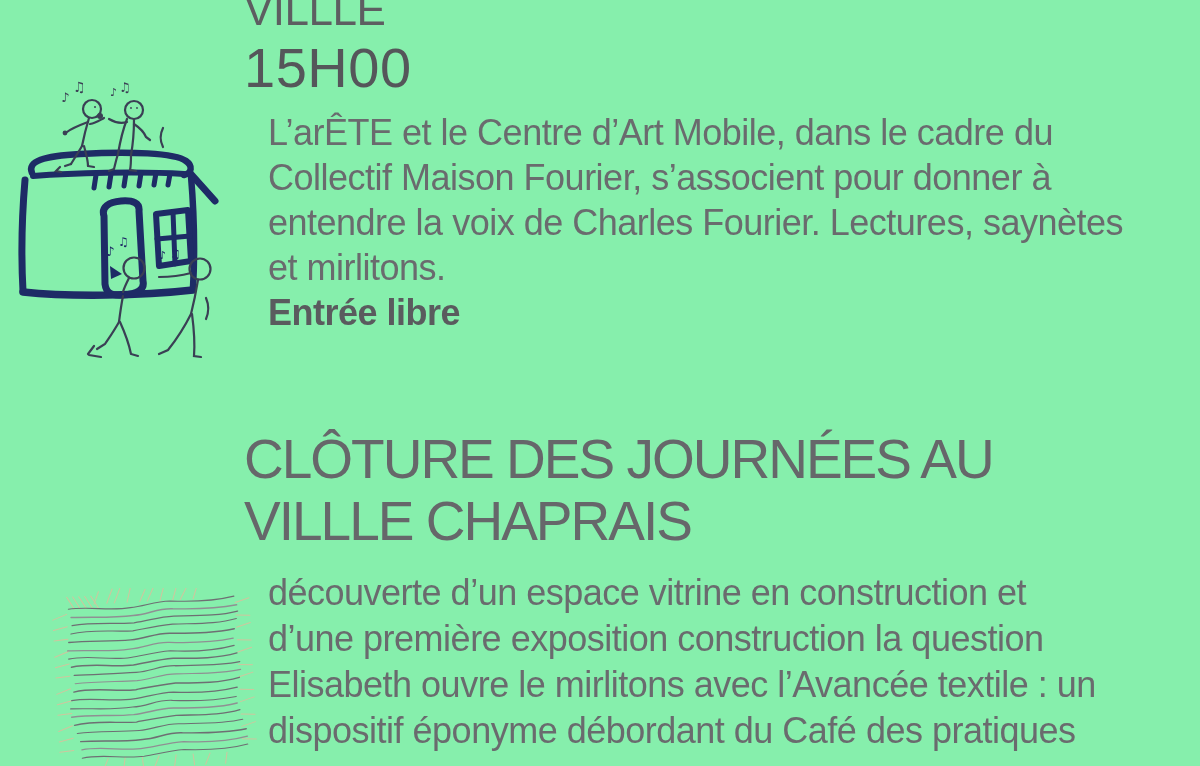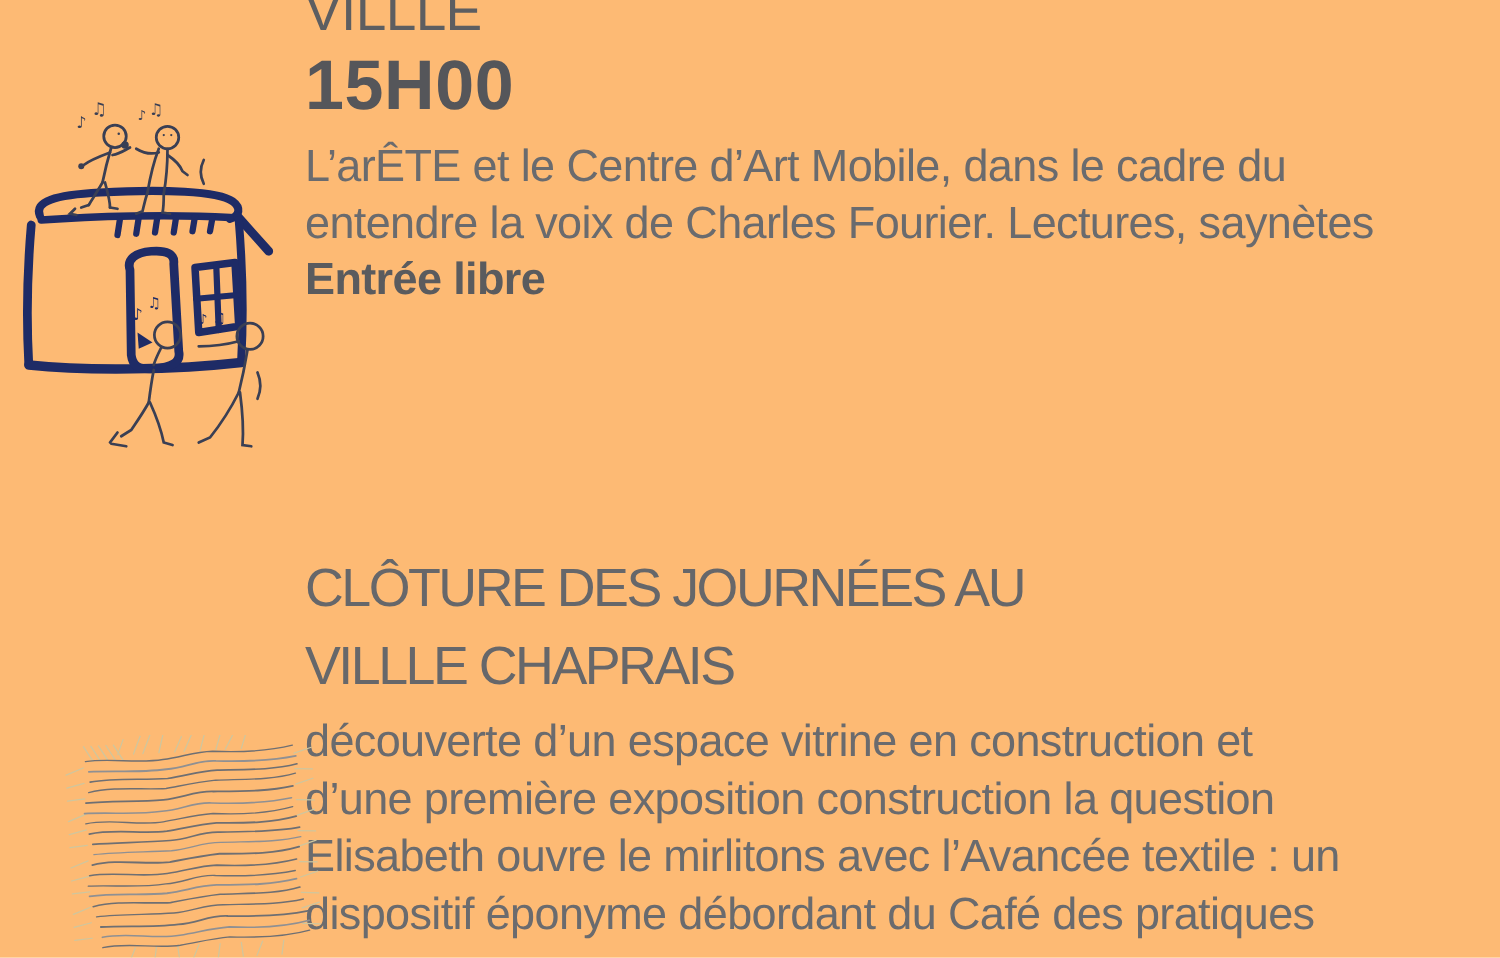--- a/index.html
+++ b/index.html
@@ -1,32 +1,32 @@
 <!DOCTYPE html>
 <html style="--body-text: #6a6b6e; --venue-text: #5d5e61; --time-text: #55565a; --heading-text: #66676a; --admission-text: #5a5b5e; --sketch-navy: #1e2b66; --sketch-figure: #3a3f54; --textile-line: #6e6f73; --textile-line-light: #8f9093; --textile-fringe: #cfc69e;"><head>
 <meta charset="utf-8">
 <style>
   html,body{margin:0;padding:0;background:#fff;}
   body{width:1200px;height:766px;overflow:hidden;
        font-family:"Liberation Sans","DejaVu Sans",sans-serif;}
-  .page{position:relative;width:1200px;height:766px;background:#fdba74;overflow:hidden;}
+  .page{position:relative;width:1200px;height:766px;background:#86efac;overflow:hidden;}
   .abs{position:absolute;}
   .col{left:244px;}
   .venue{top:-10px;font-size:44px;line-height:40px;letter-spacing:-0.5px;
          color:var(--venue-text,#5d5e61);font-weight:400;white-space:nowrap;}
-  .time{top:40px;font-size:56px;line-height:56px;font-weight:700;
+  .time{top:40px;font-size:56px;line-height:56px;font-weight:400;
         color:var(--time-text,#55565a);letter-spacing:0.5px;white-space:nowrap;}
   .para{font-size:36px;line-height:45px;letter-spacing:-0.5px;
         color:var(--body-text,#6a6b6e);}
-  .para div{white-space:nowrap;}
+  .para div{white-space:nowrap;margin-left:24px;}
   .para1{top:110px;}
   .para2{top:570px;line-height:46px;}
   .admission{font-weight:700;color:var(--admission-text,#5a5b5e);
              letter-spacing:-0.5px;}
-  .heading{top:440px;font-size:43px;line-height:62px;letter-spacing:-2px;
+  .heading{top:428px;font-size:55px;line-height:62px;letter-spacing:-2px;
            color:var(--heading-text,#66676a);font-weight:400;}
   .heading div{white-space:nowrap;}
   svg{display:block;}
   .navy{stroke:var(--sketch-navy,#1e2b66);}
   .navy-fill{fill:var(--sketch-navy,#1e2b66);}
   .fig{stroke:var(--sketch-figure,#3a3f54);fill:none;}
   .fig-fill{fill:var(--sketch-figure,#3a3f54);}
   .note{font-family:"DejaVu Sans",sans-serif;fill:var(--sketch-navy,#1e2b66);font-weight:700;}
   .note-dark{font-family:"DejaVu Sans",sans-serif;fill:var(--sketch-figure,#3a3f54);}
 </style>
@@ -34,21 +34,23 @@
 <body>
 
 <div class="page">
 
   <div class="abs col venue">VILLLE</div>
 
   <div class="abs col time">15H00</div>
 
   <div class="abs col para para1">
     <div>L’arÊTE et le Centre d’Art Mobile, dans le cadre du</div>
+    <div>Collectif Maison Fourier, s’associent pour donner à</div>
     <div>entendre la voix de Charles Fourier. Lectures, saynètes</div>
+    <div>et mirlitons.</div>
     <div class="admission">Entrée libre</div>
   </div>
 
   <div class="abs col heading">
     <div>CLÔTURE DES JOURNÉES AU</div>
     <div>VILLLE CHAPRAIS</div>
   </div>
 
   <div class="abs col para para2">
     <div>découverte d’un espace vitrine en construction et</div>

